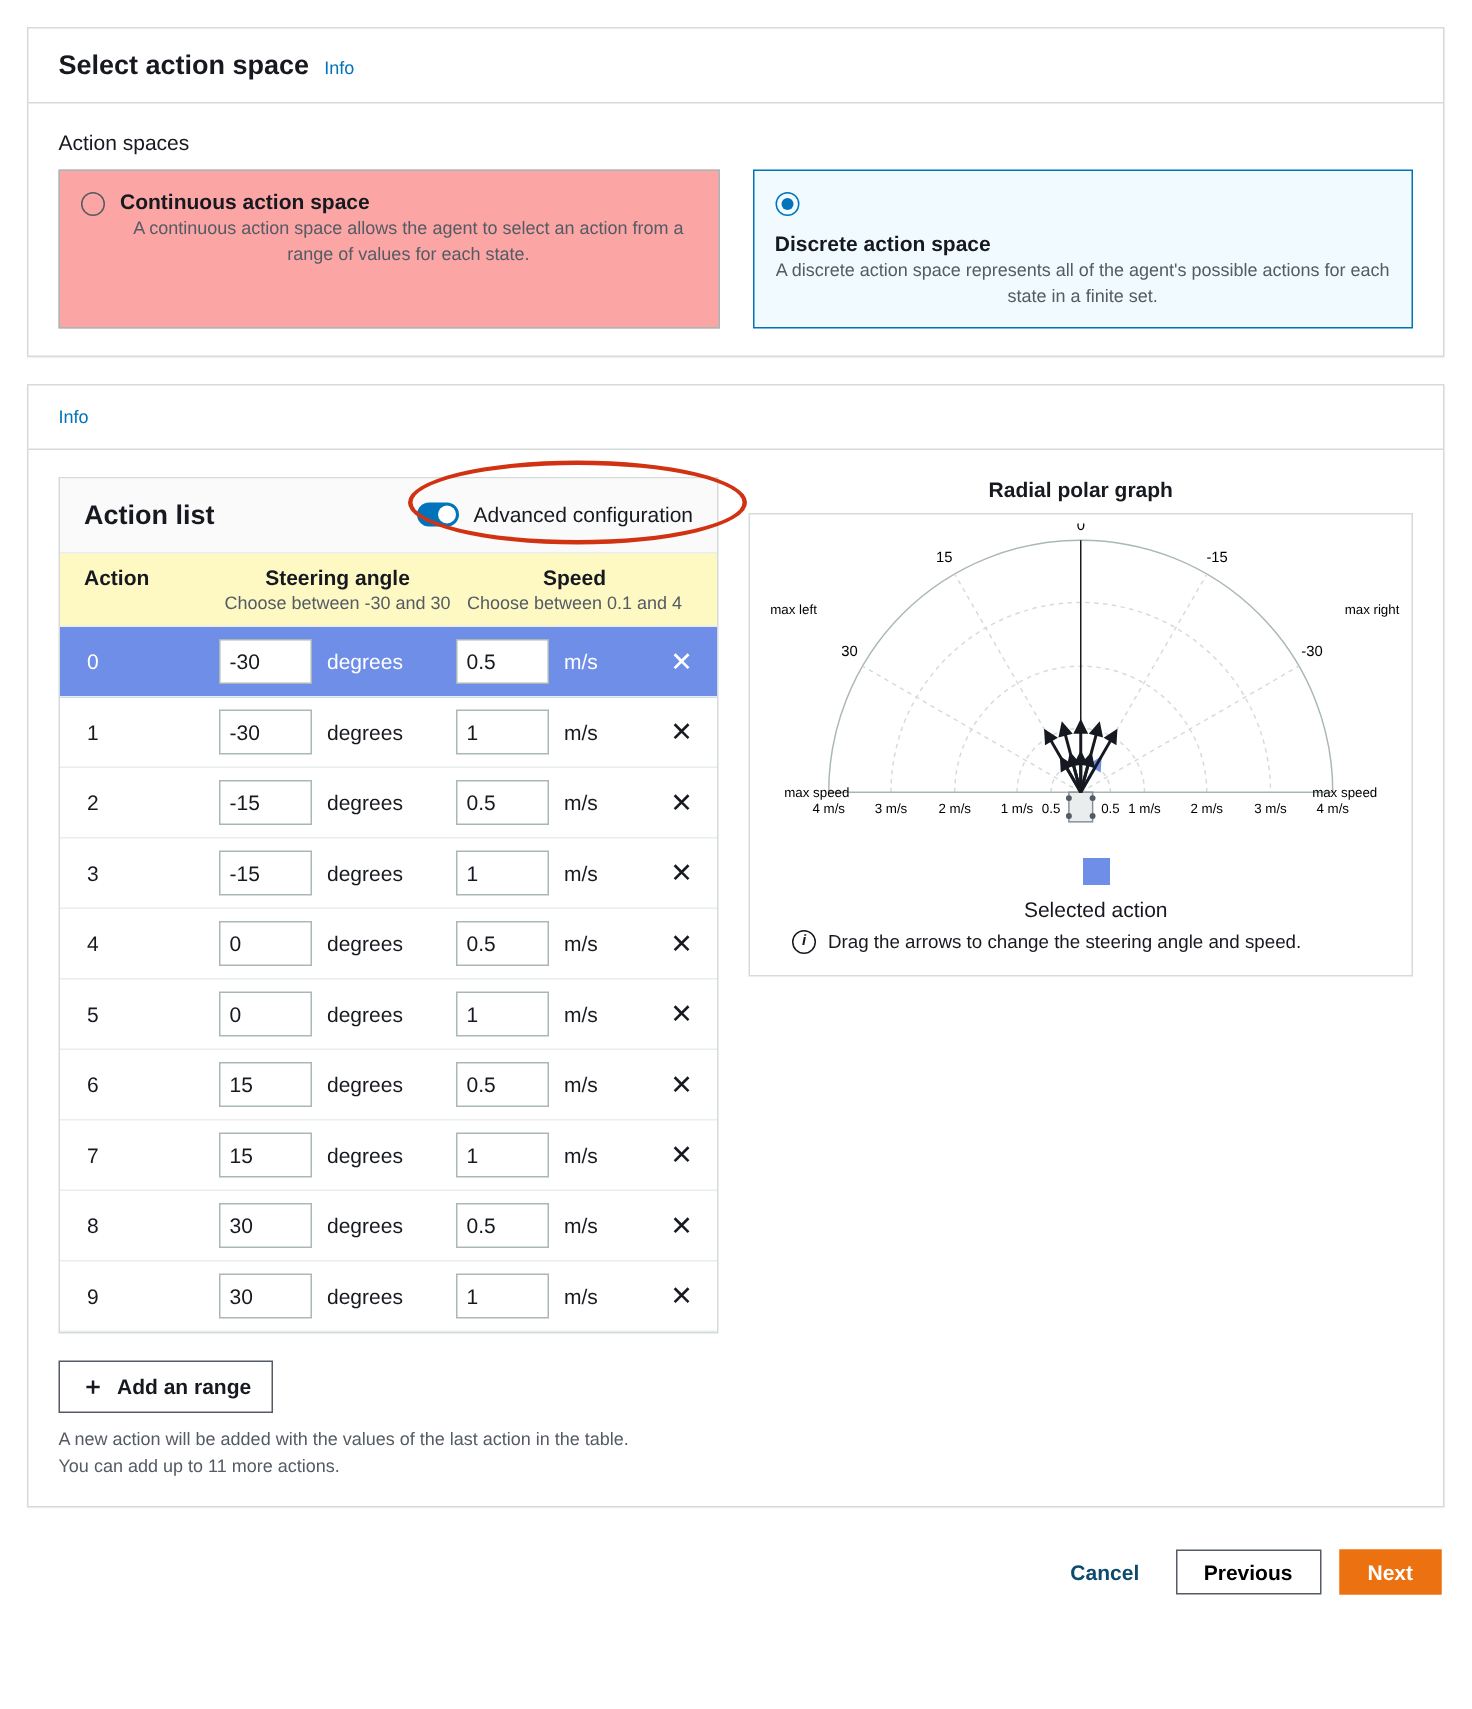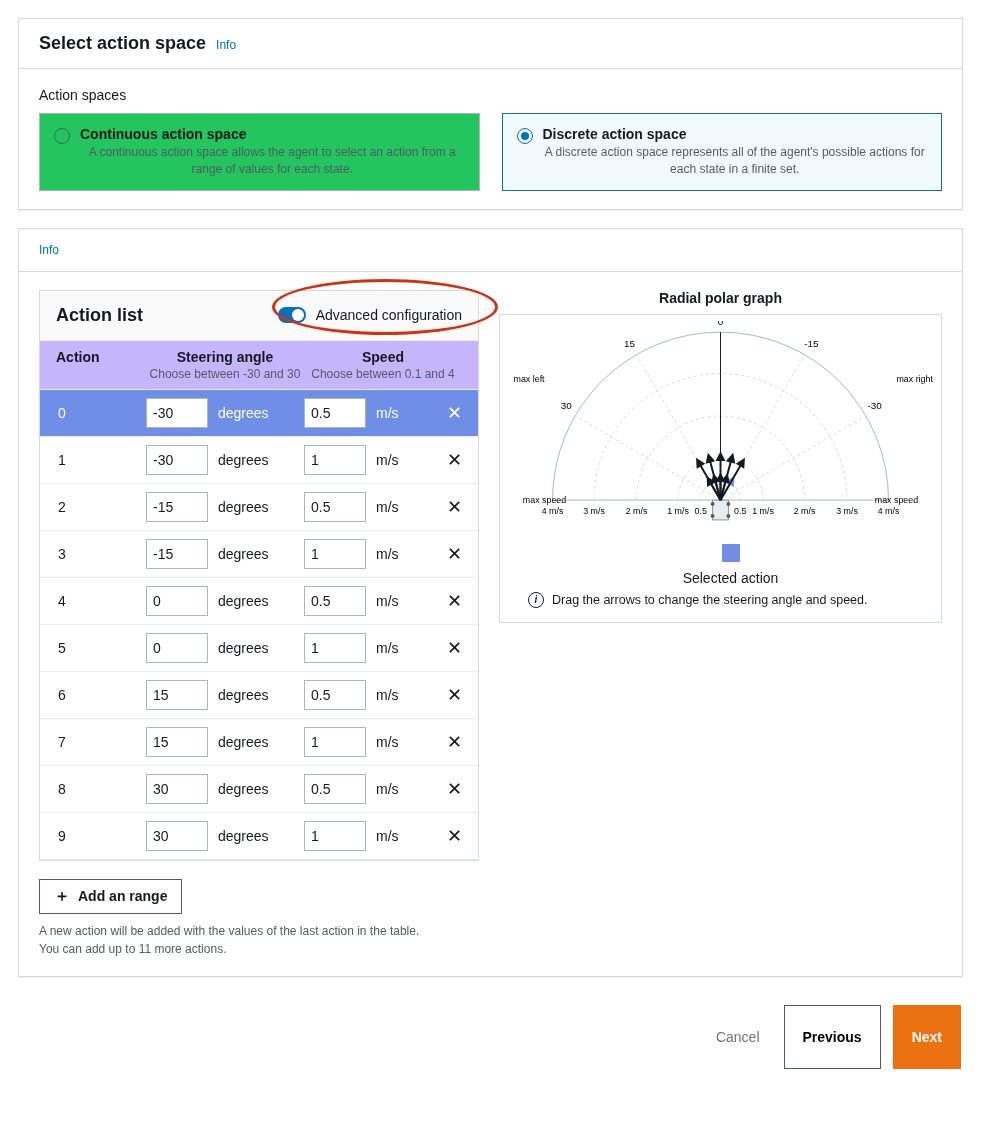--- a/index.html
+++ b/index.html
@@ -33,28 +33,29 @@
     font-size: 12px;
     cursor: pointer;
   }
   .panel-body { padding: 18px 20px; }
   .section-label { margin-bottom: 10px; }
   .radio-row { display: flex; gap: 22px; }
   .radio-card {
     flex: 1;
     border: 1px solid #aab7b8;
     padding: 12px 14px;
-    background: #22c55e;
+    background: #fca5a5;
     cursor: pointer;
     display: flex;
     gap: 10px;
   }
   .radio-card.selected {
     border: 1px solid #0073bb;
     background: #f1faff;
+    flex-direction: column;
   }
   .radio-outer {
     width: 16px; height: 16px;
     border: 1px solid #545b64;
     border-radius: 50%;
     flex-shrink: 0;
     margin-top: 2px;
     display: flex; align-items: center; justify-content: center;
   }
   .radio-card.selected .radio-outer { border-color: #0073bb; }
@@ -93,21 +94,21 @@
     border: 3px solid #d13212;
     border-radius: 50%;
     pointer-events: none;
   }
   .cols-header {
     display: grid;
     grid-template-columns: 90px 1fr 1fr;
     padding: 8px 16px;
     border-top: 1px solid #eaeded;
     border-bottom: 1px solid #eaeded;
-    background: #c4b5fd;
+    background: #fef9c3;
     align-items: start;
   }
   .col-h { font-weight: 700; }
   .col-sub { font-size: 12px; color: #545b64; margin-top: 2px; }
   .head-cell.center { text-align: center; }
   .row {
     display: grid;
     grid-template-columns: 90px 1fr 1fr;
     align-items: center;
     border-bottom: 1px solid #eaeded;
@@ -148,22 +149,22 @@
   .radial-hint { display: flex; align-items: center; gap: 8px; margin-left: 20px; font-size: 12.5px; }
   .info-circle {
     width: 16px; height: 16px; border: 1.5px solid #16191f; border-radius: 50%;
     display: flex; align-items: center; justify-content: center;
     font-size: 10px; font-weight: 700; font-style: italic;
   }
   .footer {
     display: flex; justify-content: flex-end; gap: 12px;
     padding: 10px 2px 4px;
   }
-  .btn-link { background: none; border: none; color: #737373; cursor: pointer; font-size: 14px; padding: 6px 12px; font-weight: 400; }
-  .btn { border: 1px solid #545b64; background: #fff; padding: 23px 18px; cursor: pointer; font-size: 14px; font-weight: 600; }
+  .btn-link { background: none; border: none; color: #0c4a6e; cursor: pointer; font-size: 14px; padding: 6px 12px; font-weight: 700; }
+  .btn { border: 1px solid #545b64; background: #fff; padding: 6px 18px; cursor: pointer; font-size: 14px; font-weight: 600; }
   .btn-primary { background: #ec7211; border: 1px solid #ec7211; color: #fff; }
   svg text { font-family: inherit; }
 </style>
 </head>
 <body>
 
 <div class="panel">
   <div class="panel-header">
     <div class="panel-title">Select action space</div>
     <span class="info-link">Info</span>

